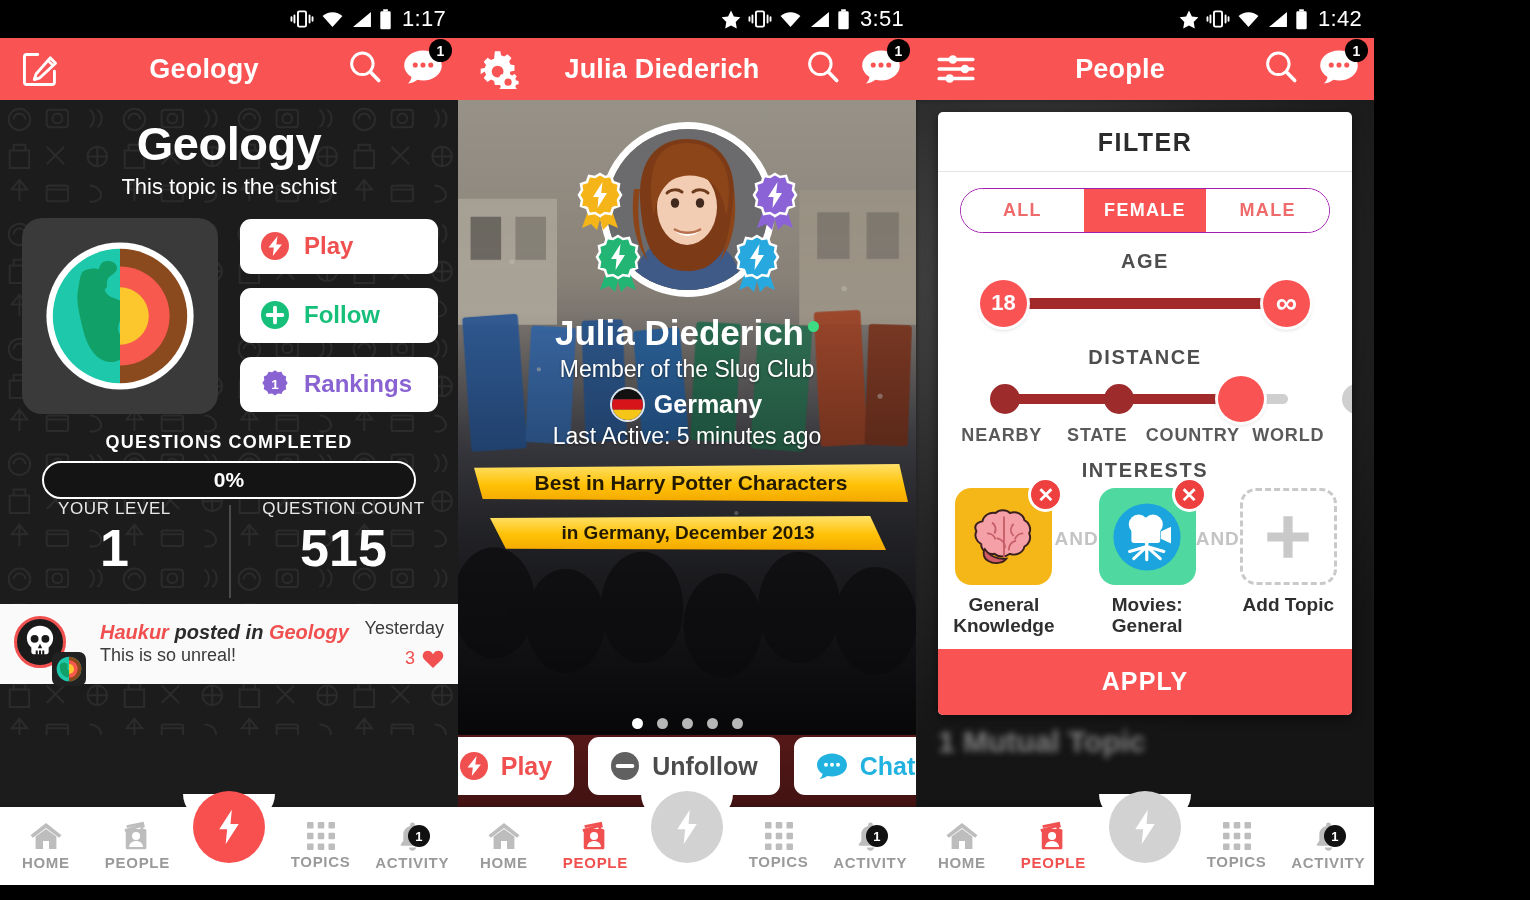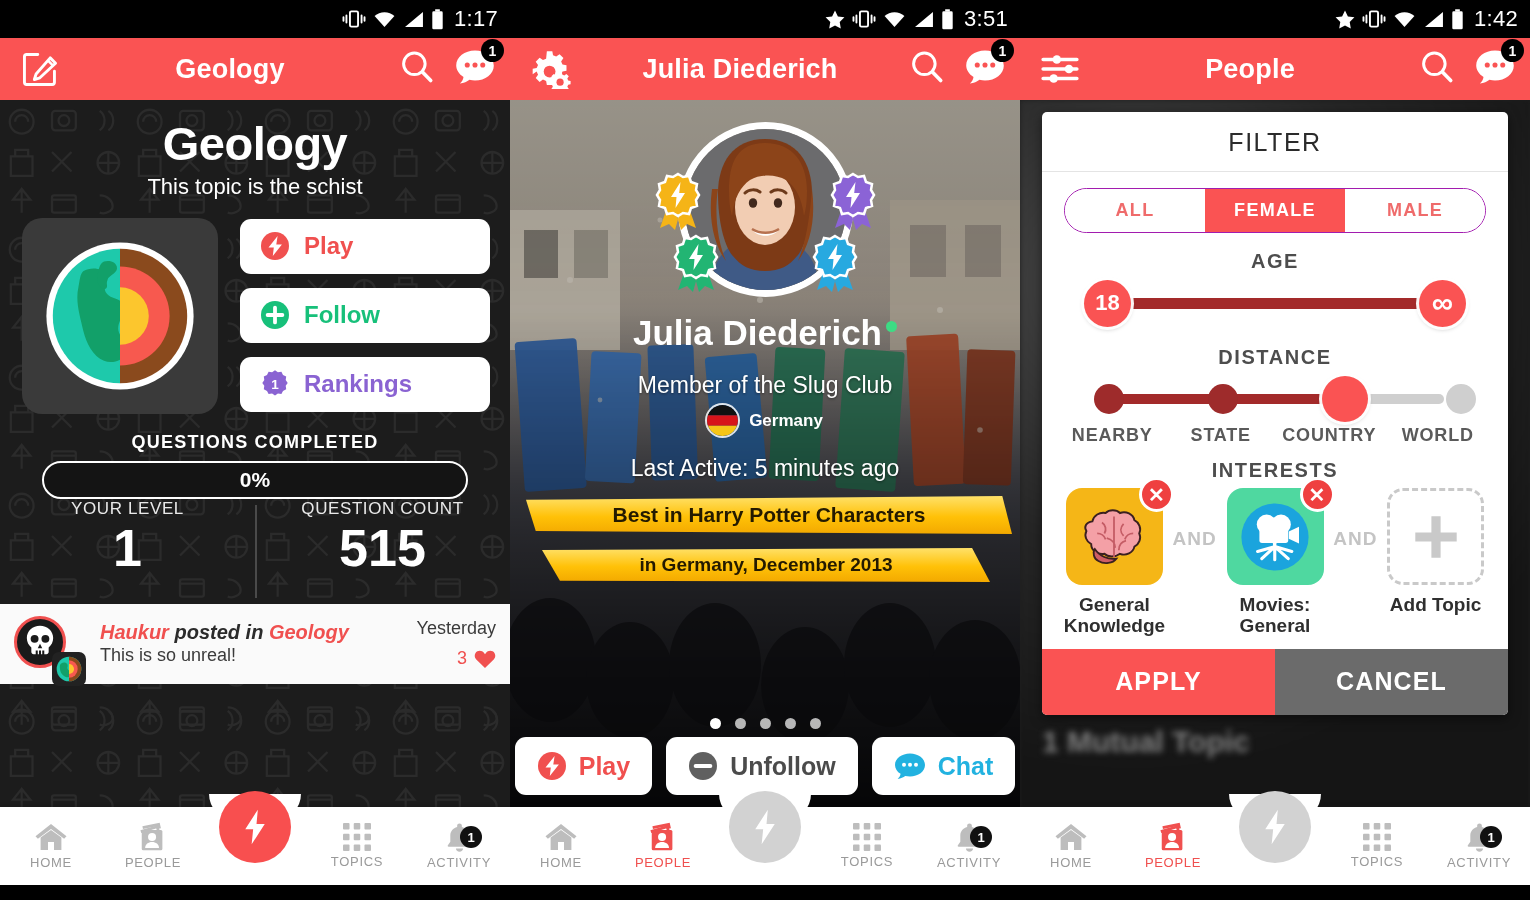--- a/index.html
+++ b/index.html
@@ -1,19 +1,19 @@
 <!DOCTYPE html>
 <html><head>
 <meta charset="utf-8">
 <style>
   * { margin:0; padding:0; box-sizing:border-box; }
   html,body { width:1530px; height:900px; background:#000; overflow:hidden;
               font-family:"Liberation Sans", sans-serif; }
   .screens { display:flex; width:1530px; height:900px; }
-  .phone { width:510px; height:900px; position:relative; overflow:hidden; background:#6d28d9; }
+  .phone { width:458px; height:900px; position:relative; overflow:hidden; background:#ef4444; }
 
   
   .statusbar { height:38px; background:#000; display:flex; align-items:center;
                justify-content:flex-end; padding-right:12px; gap:7px; position:relative; z-index:40; }
   .sb-time { color:#fff; font-size:22px; font-weight:400; letter-spacing:.3px; margin-left:3px; }
   .sb-ico { display:block; }
 
   
   .appbar { height:62px; background:#fa5353; display:flex; align-items:center;
             padding:0 14px; position:relative; z-index:30; }
@@ -71,21 +71,21 @@
   .feed-right { text-align:right; }
   .feed-date { font-size:18px; color:#3b3b3b; }
   .feed-likes { font-size:18px; color:#f0504f; margin-top:9px; display:flex;
                 align-items:center; justify-content:flex-end; gap:7px; }
 
   
   .tabbar { height:78px; background:#fff; display:flex; align-items:center; position:relative;
             box-shadow:0 -1px 4px rgba(0,0,0,.18); z-index:20; }
   .tab { flex:1; display:flex; flex-direction:column; align-items:center; justify-content:center;
          gap:3px; position:relative; }
-  .tab-lbl { font-size:13px; letter-spacing:.7px; color:#9a9a9a; font-weight:400; }
+  .tab-lbl { font-size:15px; letter-spacing:.7px; color:#9a9a9a; font-weight:700; }
   .tab.active .tab-lbl { color:#f0504f; }
   .tab .nbadge { position:absolute; top:4px; right:28px; background:#111; color:#fff;
                  border-radius:50%; width:22px; height:22px; font-size:13px; font-weight:bold;
                  display:flex; align-items:center; justify-content:center; }
   .fab { position:absolute; left:50%; transform:translateX(-50%); bottom:22px;
          width:72px; height:72px; border-radius:50%; display:flex; align-items:center;
          justify-content:center; z-index:25; }
   .fab.red  { background:#f84f4f; }
   .fab.grey { background:#d2d2d2; }
   .fab-notch { position:absolute; left:50%; transform:translateX(-50%); top:-13px;
@@ -99,24 +99,24 @@
   .prof-bg { position:absolute; inset:0; }
   .prof-scrim { position:absolute; inset:0;
         background:linear-gradient(180deg, rgba(0,0,0,.18) 0%, rgba(0,0,0,.12) 30%, rgba(0,0,0,.45) 62%, rgba(0,0,0,.72) 100%); }
   .avatar-wrap { position:relative; margin:22px auto 0; width:175px; height:175px; }
   .avatar-ring { position:absolute; inset:0; border-radius:50%; border:7px solid #fff; overflow:hidden; }
   .badge-rib { position:absolute; width:52px; height:58px; }
   .prof-name { position:relative; text-align:center; margin-top:16px; color:#fff;
                font-size:35px; font-weight:bold; }
   .online-dot { display:inline-block; width:11px; height:11px; border-radius:50%;
                 background:#3ddc84; vertical-align:super; margin-left:4px; }
-  .prof-line { position:relative; text-align:center; color:#fff; font-size:23px; margin-top:19px;
+  .prof-line { position:relative; text-align:center; color:#fff; font-size:23px; margin-top:3px;
                font-weight:400; text-shadow:0 1px 3px rgba(0,0,0,.5); }
   .prof-country { position:relative; display:flex; align-items:center; justify-content:center;
-                  gap:11px; margin-top:6px; color:#fff; font-size:17px; font-weight:bold; }
+                  gap:11px; margin-top:6px; color:#fff; font-size:25px; font-weight:bold; }
   .flag { width:31px; height:31px; border-radius:50%; overflow:hidden; display:block;
           box-shadow:0 0 0 2px rgba(255,255,255,.85); }
   .ribbon { position:relative; margin-top:14px; height:38px; display:flex; align-items:center;
             justify-content:center; color:#241a00; font-size:21px; font-weight:bold;
             background:linear-gradient(180deg,#ffe169 0%,#ffc107 55%,#f3a900 100%); }
   .ribbon.r1 { margin-left:16px; margin-right:8px;
                clip-path:polygon(0 10%,98% 0,100% 100%,2% 92%); }
   .ribbon.r2 { margin-left:32px; margin-right:30px; height:34px; font-size:19px;
                clip-path:polygon(0 6%,96% 0,100% 100%,4% 96%); }
   .dots { position:absolute; left:0; right:0; bottom:78px; display:flex; justify-content:center; gap:14px; }
@@ -135,21 +135,21 @@
   .filt-bg { position:absolute; inset:0; background:
       radial-gradient(circle at 22% 26%, #4a4a4a 0%, #262626 40%, #151515 75%),
       linear-gradient(180deg,#2a2a2a,#101010); filter:blur(2px); }
   .behind-txt { position:absolute; left:22px; bottom:48px; color:#808080; font-size:30px;
                 font-weight:bold; filter:blur(3.2px); }
   .filt-card { position:absolute; left:22px; right:22px; top:12px; background:#fff;
                border-radius:5px; box-shadow:0 3px 12px rgba(0,0,0,.5); overflow:hidden; }
   .card-notch { position:absolute; left:20px; top:-12px; width:0; height:0;
                 border-left:14px solid transparent; border-right:14px solid transparent;
                 border-bottom:14px solid #fff; }
-  .filt-title { text-align:center; font-size:25px; font-weight:normal; color:#2b2b2b;
+  .filt-title { text-align:center; font-size:25px; font-weight:bold; color:#2b2b2b;
                 padding:16px 0 14px; letter-spacing:1.5px; border-bottom:1px solid #e4e4e4; }
   .seg { display:flex; margin:16px 22px 0; border:1px solid #a21caf; border-radius:26px;
          overflow:hidden; height:45px; }
   .seg div { flex:1; display:flex; align-items:center; justify-content:center;
              font-size:18px; font-weight:bold; letter-spacing:1.3px; color:#ef6b6b; background:#fff; }
   .seg div.on { background:#fa5353; color:#fff; }
   .sec-h { text-align:center; font-size:20px; font-weight:bold; letter-spacing:1.6px;
            color:#4d4d4d; margin-top:17px; }
   .age-row { position:relative; height:52px; margin:4px 42px 0; display:flex; align-items:center; }
   .age-track { position:absolute; left:28px; right:28px; height:11px; background:#a32a2a; border-radius:6px; }
@@ -917,21 +917,20 @@
               <svg width="46" height="46">
                   <use href="#i-plusbig"></use>
                 </svg>
             </div>
             <div class="int-lbl" style="font-weight:bold">Add Topic</div>
           </div>
         </div>
 
         <div class="cardbtns">
           <div class="apply">APPLY</div>
-          <div class="cancel">CANCEL</div>
         </div>
       </div>
     </div>
 
     <div class="tabbar">
       <div class="fab-notch"></div>
       <div class="tab">
         <svg width="34" height="30">
             <use href="#i-home"></use>
           </svg>

